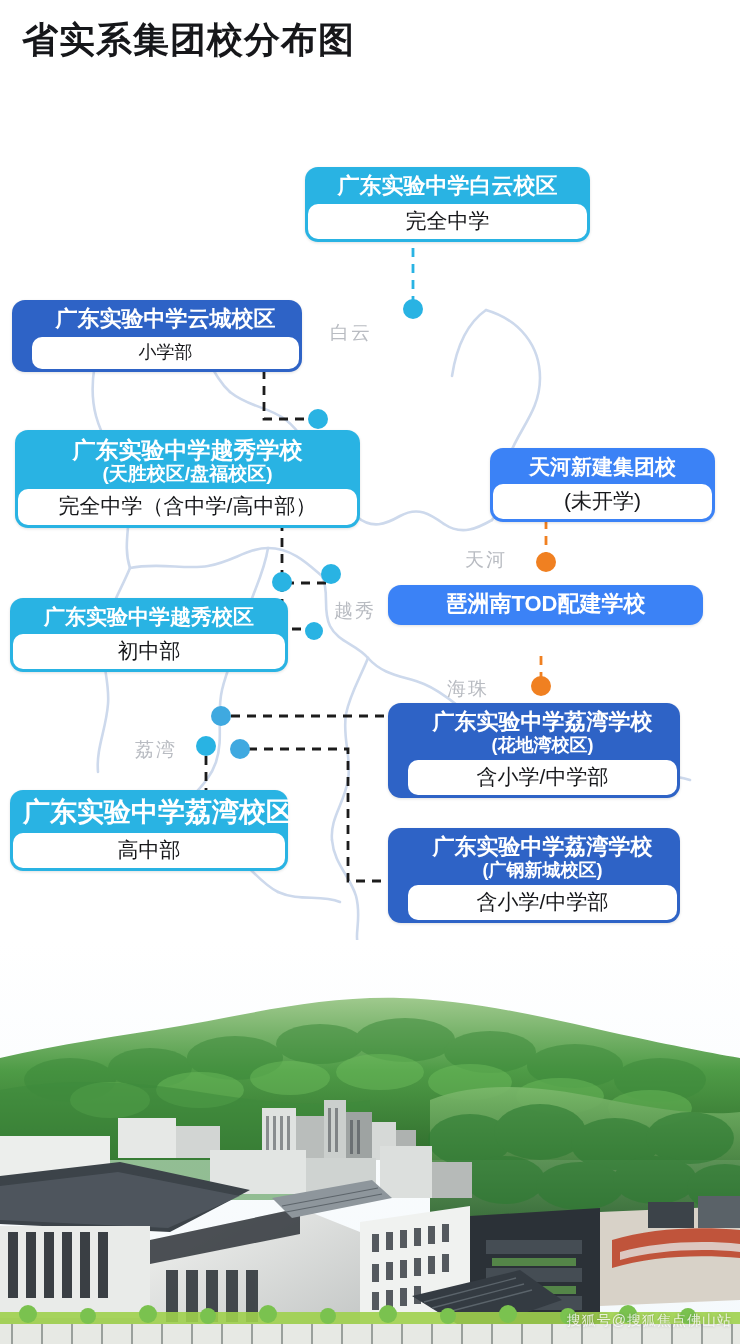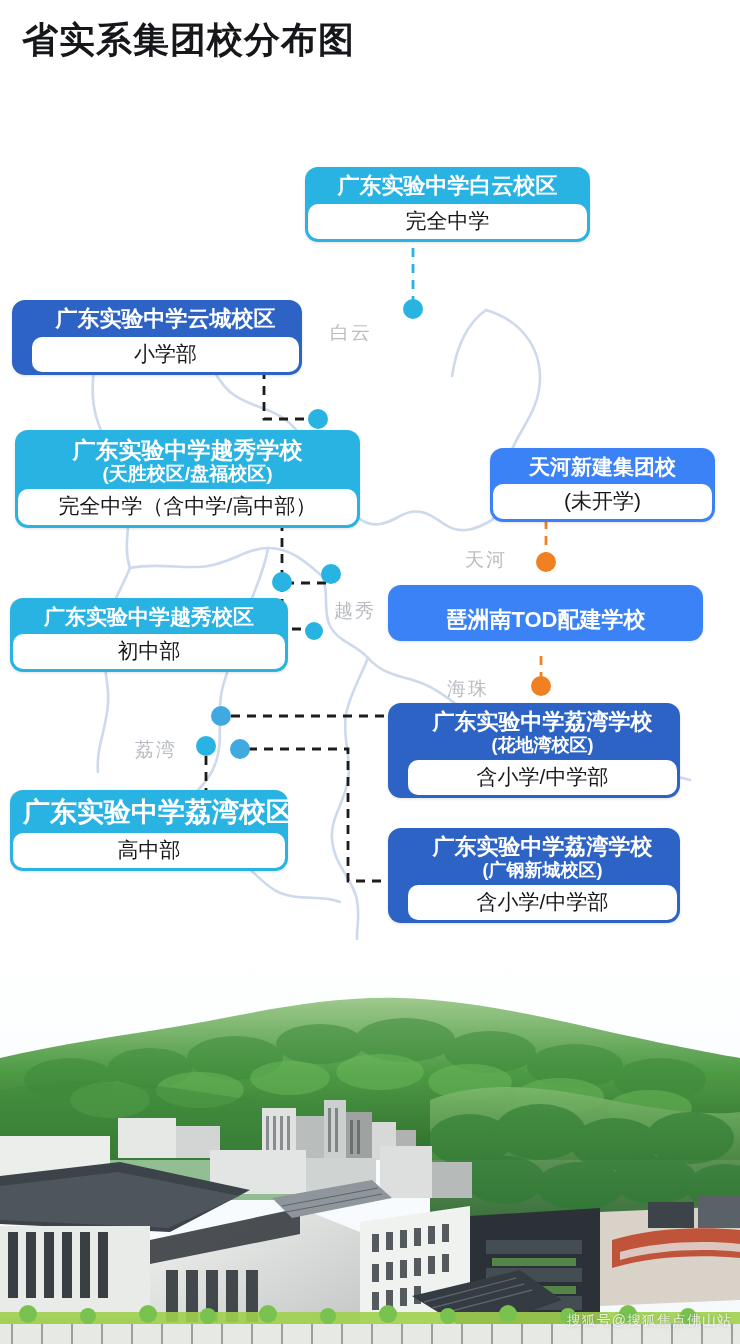--- a/index.html
+++ b/index.html
@@ -49,37 +49,37 @@
   .c-blue { background:#2e63c6;padding-left:20px; }
   .c-orange{ background:#3b82f6; }
 
   
   #card-baiyun   { left:305px; top:167px; width:285px; }
   #card-baiyun .hdr{ font-size:22px; }
   #card-baiyun .body{ font-size:21px; }
 
   #card-yuncheng { left:12px; top:300px; width:290px; }
   #card-yuncheng .hdr{ font-size:22px; }
-  #card-yuncheng .body{ font-size:21px; }
+  #card-yuncheng .body{ font-size:18px; }
 
   #card-yuexiu-school { left:15px; top:430px; width:345px; }
   #card-yuexiu-school .hdr{ font-size:23px; }
   #card-yuexiu-school .hdr .sub{ font-size:19px; }
   #card-yuexiu-school .body{ font-size:21px; }
 
   #card-yuexiu-campus { left:10px; top:598px; width:278px; }
   #card-yuexiu-campus .hdr{ font-size:21px; }
   #card-yuexiu-campus .body{ font-size:21px; }
 
   #card-tianhe { left:490px; top:448px; width:225px; }
   #card-tianhe .hdr{ font-size:21px; }
   #card-tianhe .body{ font-size:21px; }
 
   #card-pazhou { left:388px; top:585px; width:315px; }
-  #card-pazhou .hdr{ font-size:22px;margin-top:16px; }
+  #card-pazhou .hdr{ font-size:22px; }
   #card-pazhou .body{ font-size:19px; }
 
   #card-liwan-hua { left:388px; top:703px; width:292px; }
   #card-liwan-hua .hdr{ font-size:22px; }
   #card-liwan-hua .hdr .sub{ font-size:18px; }
   #card-liwan-hua .body{ font-size:21px; }
 
   #card-liwan-gang { left:388px; top:828px; width:292px; }
   #card-liwan-gang .hdr{ font-size:22px; }
   #card-liwan-gang .hdr .sub{ font-size:18px; }

